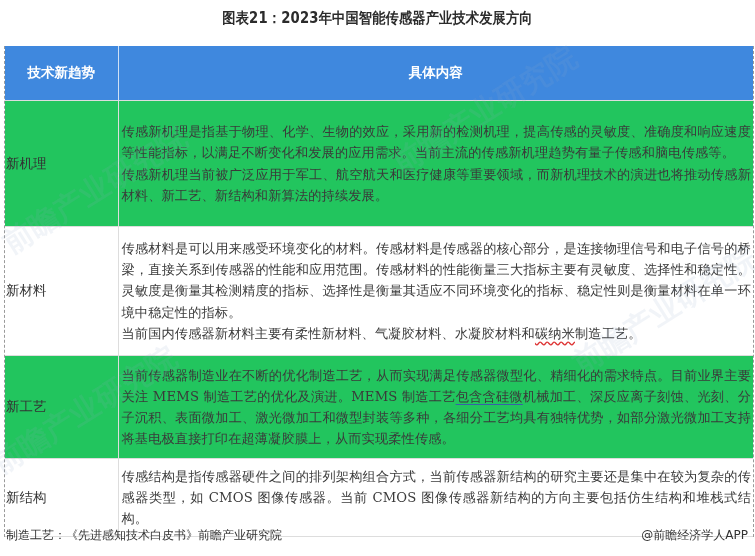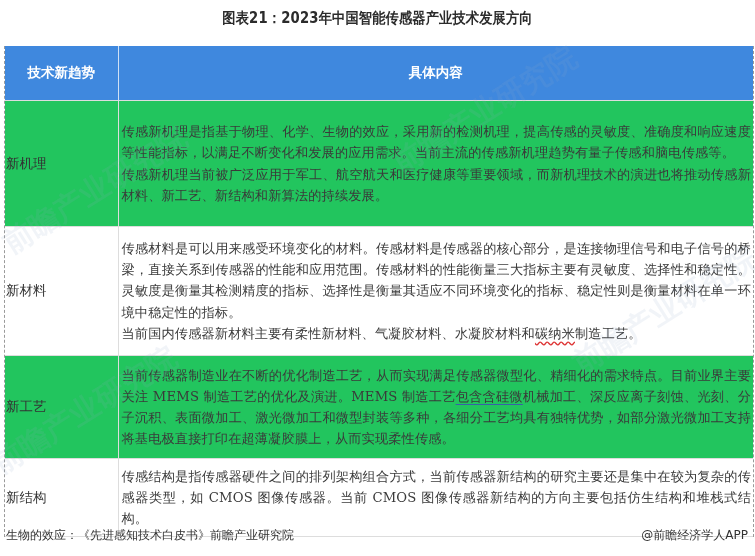--- a/index.html
+++ b/index.html
@@ -163,14 +163,14 @@
       </tr>
     </tbody>
   </table>
 </div>
 
 <div class="watermark" style="left:-10px; top:170px;">前瞻产业研究院</div>
 <div class="watermark" style="left:380px; top:90px;">前瞻产业研究院</div>
 <div class="watermark" style="left:-20px; top:390px;">前瞻产业研究院</div>
 <div class="watermark" style="left:560px; top:290px;">前瞻产业研究院</div>
 
-<div class="footer-source">生物的效应：《先进感知技术白皮书》前瞻产业研究院</div>
+<div class="footer-source">制造工艺：《先进感知技术白皮书》前瞻产业研究院</div>
 <div class="footer-brand">@前瞻经济学人APP</div>
 
 </body></html>

